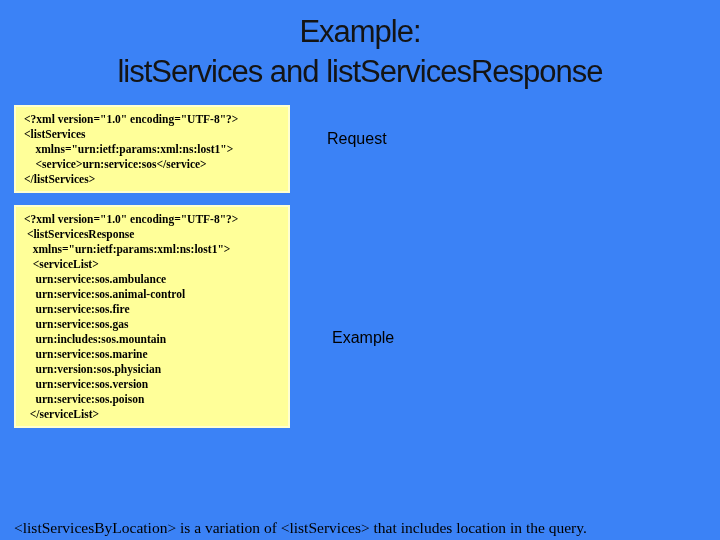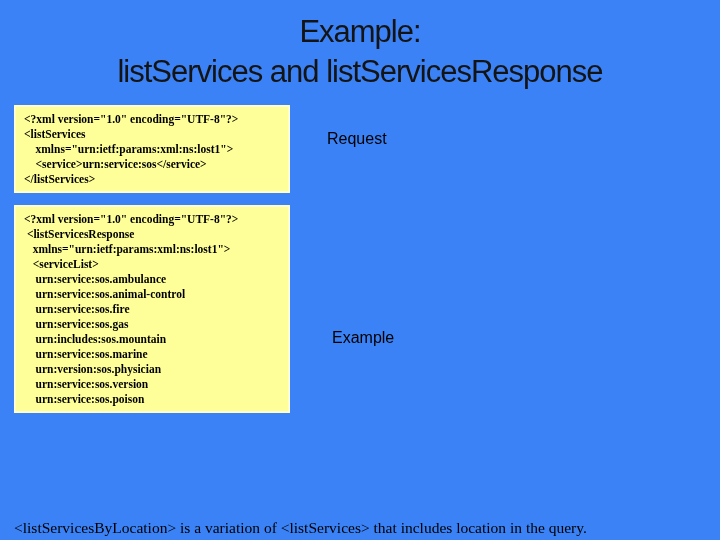--- a/index.html
+++ b/index.html
@@ -94,19 +94,20 @@
     <div class="code-line">   &lt;serviceList&gt;</div>
     <div class="code-line">    urn:service:sos.ambulance</div>
     <div class="code-line">    urn:service:sos.animal-control</div>
     <div class="code-line">    urn:service:sos.fire</div>
     <div class="code-line">    urn:service:sos.gas</div>
     <div class="code-line">    urn:includes:sos.mountain</div>
     <div class="code-line">    urn:service:sos.marine</div>
     <div class="code-line">    urn:version:sos.physician</div>
     <div class="code-line">    urn:service:sos.version</div>
     <div class="code-line">    urn:service:sos.poison</div>
+    <div class="code-line">  &lt;/serviceList&gt;</div>
   </div>
 
   <div class="side-label" id="response-label">Example</div>
 
   <div class="footer-text">&lt;listServicesByLocation&gt; is a variation of &lt;listServices&gt; that includes location in the query.</div>
 
 </div>
 
 </body></html>

